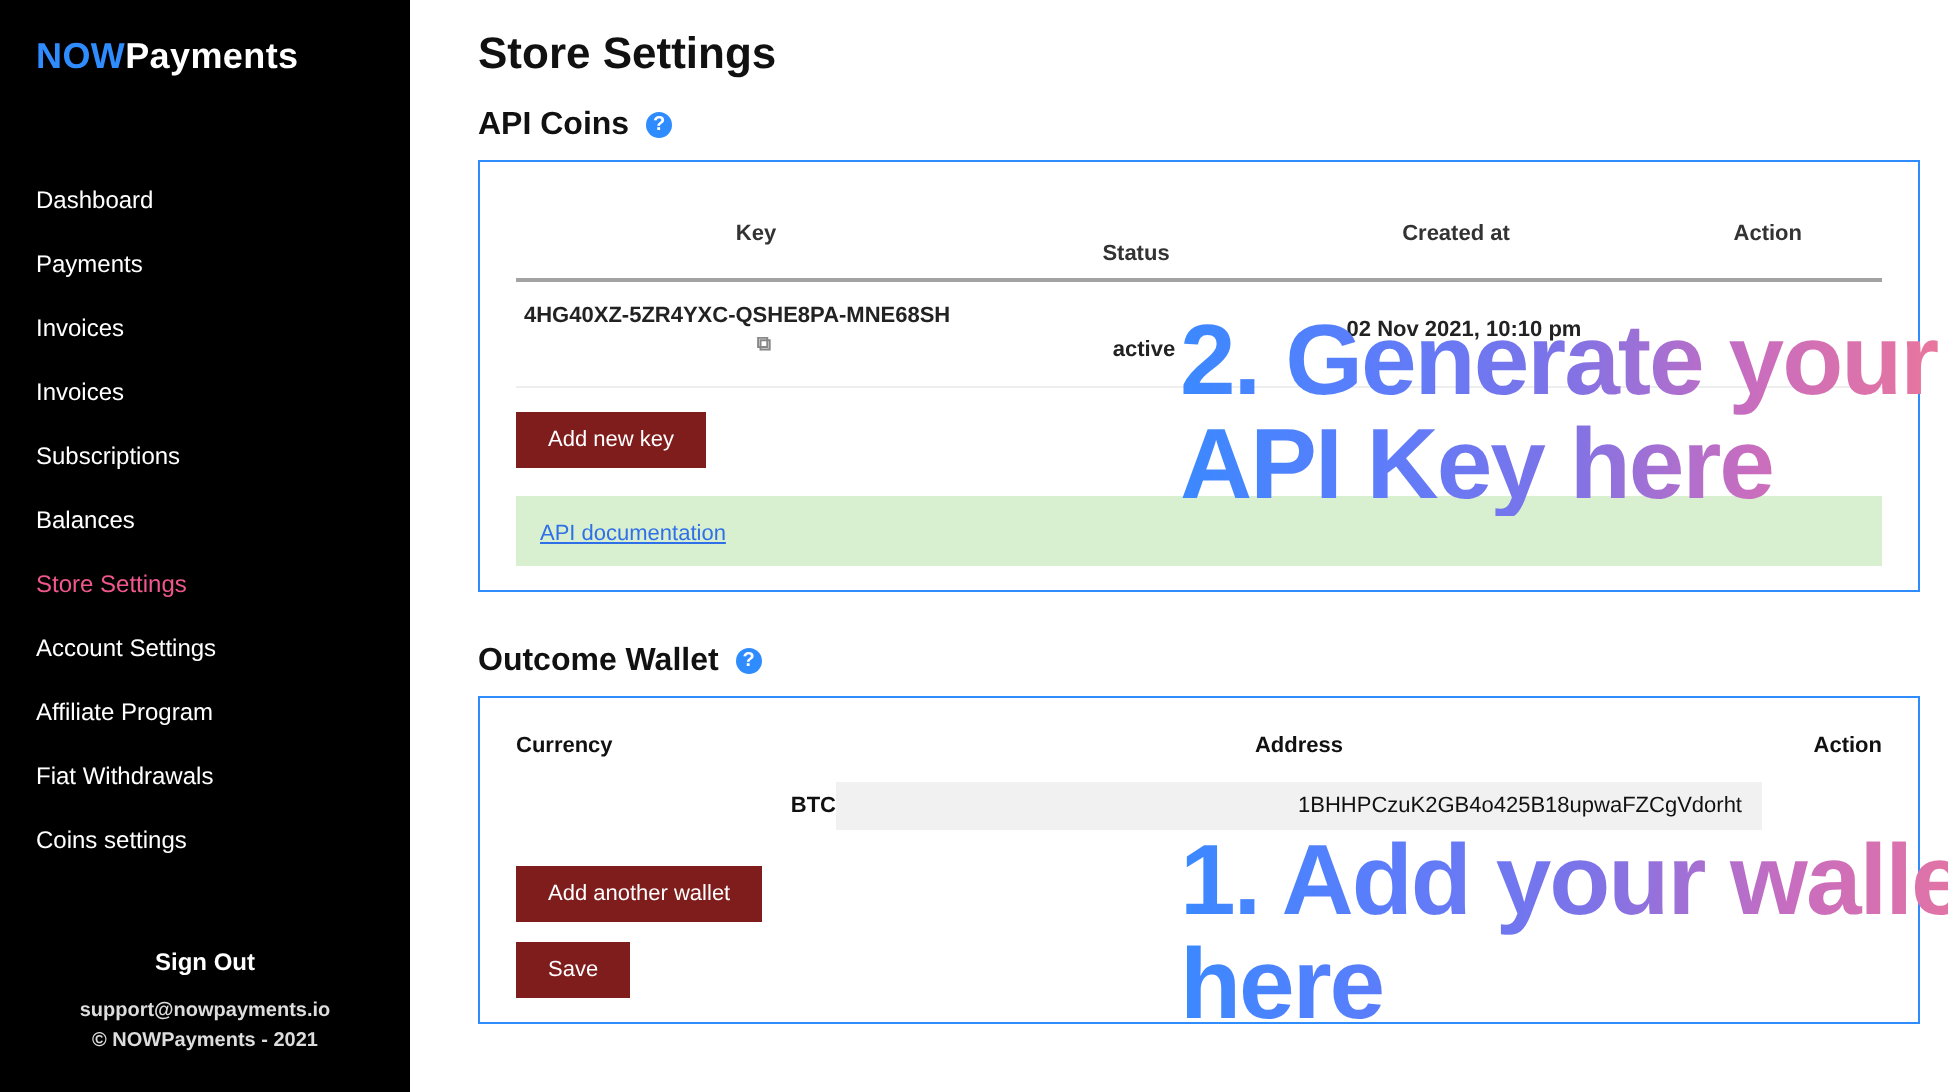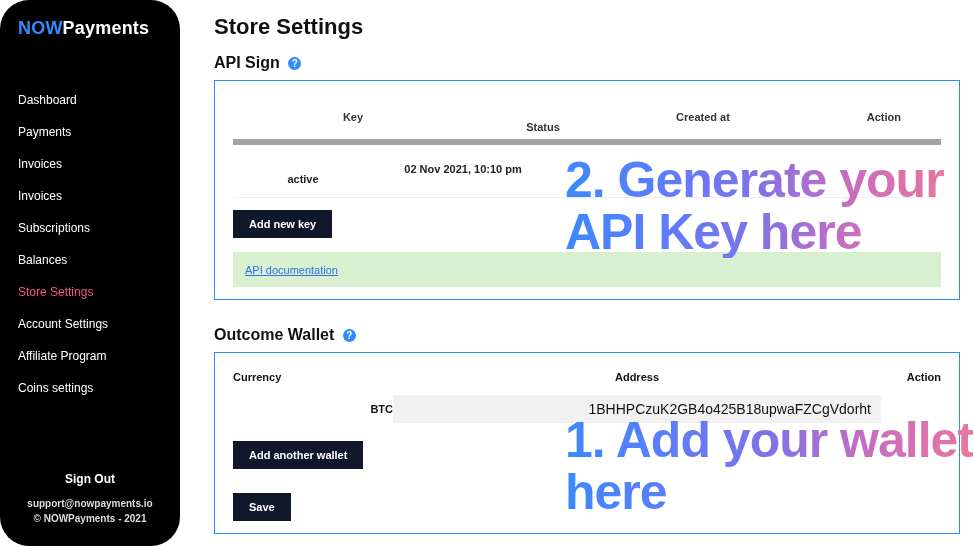--- a/index.html
+++ b/index.html
@@ -13,28 +13,27 @@
     height: 546px;
     overflow: hidden;
   }
   .app {
     display: flex;
     width: 100%;
     height: 100%;
   }
   
   .sidebar {
-    width: 180px;
+    width: 205px;
     background: #000;
     color: #fff;
     display: flex;
     flex-direction: column;
     padding: 18px 0 10px 0;
     box-sizing: border-box;
-    border-radius: 29px;
   }
   .logo {
     font-size: 18px;
     font-weight: 800;
     padding: 0 18px 20px 18px;
     letter-spacing: .2px;
   }
   .logo .now { color: #2f8cff; }
   .logo .pay { color: #fff; }
   .nav { padding-top: 25px; }
@@ -113,44 +112,44 @@
 
   
   .api-head, .api-row {
     display: flex;
     align-items: center;
     font-size: 11px;
   }
   .api-head { 
     font-weight: 700; 
     color: #333;
-    border-bottom: 6px solid #a3a3a3;
+    border-bottom: 2px solid #a3a3a3;
     padding: 6px 0;
   }
   .ac-key   { flex: 0 0 240px; text-align: center; }
   .ac-stat  { flex: 0 0 140px; text-align: center; margin-top: 20px; }
   .ac-date  { flex: 0 0 180px; text-align: center; }
   .ac-act   { flex: 1; text-align: right; padding-right: 40px; }
   .api-row {
     border-bottom: 1px solid #eee;
     padding: 8px 0 12px 0;
     font-weight: 700;
     color: #222;
   }
   .api-row .ac-key { text-align: left; padding-left: 4px; font-family: Arial; font-size:11px;}
   .copy-icon {
     display:block;
     font-size:10px; color:#888; margin-top:3px; text-align:center; width:100%;
   }
 
   .btn-pink {
     display: inline-block;
-    background: #0f172a;
+    background: #7f1d1d;
     color: #fff;
-    font-weight: 700;
+    font-weight: 400;
     font-size: 11px;
     padding: 8px 16px;
     border: none;
     cursor: pointer;
     margin-top: 12px;
   }
   .doc-band {
     background: #d8f0cf;
     margin-top: 14px;
     padding: 10px 12px;
@@ -180,21 +179,21 @@
     font-weight: 700;
     text-align: right;
   }
   .addr-box {
     flex: 1;
     font-weight: 400;
   }
   .addr-box .inner {
     background: #f1f1f1;
     padding: 6px 10px;
-    font-size: 14px;
+    font-size: 11px;
     font-family: Arial;
   }
 
   
   .overlay-text {
     position: absolute;
     font-size: 50px;
     font-weight: 800;
     line-height: 1.03;
     letter-spacing: -1px;
@@ -221,45 +220,50 @@
     <nav class="nav">
       <div class="nav-item">Dashboard</div>
       <div class="nav-item">Payments</div>
       <div class="nav-item">Invoices</div>
       <div class="nav-item">Invoices</div>
       <div class="nav-item">Subscriptions</div>
       <div class="nav-item">Balances</div>
       <div class="nav-item active">Store Settings</div>
       <div class="nav-item">Account Settings</div>
       <div class="nav-item">Affiliate Program</div>
+      <div class="nav-item">Fiat Withdrawals</div>
       <div class="nav-item">Coins settings</div>
     </nav>
     <div class="sidebar-bottom">
       <div class="signout">Sign Out</div>
       <div class="support-email">support@nowpayments.io</div>
       <div class="copyright">© NOWPayments - 2021</div>
     </div>
   </aside>
 
   <main class="main">
     <h1 class="page-title">Store Settings</h1>
 
     <div class="section-title">
-      <span>API Sign</span>
+      <span>API Coins</span>
       <span class="help-icon">?</span>
     </div>
 
     <div class="panel">
       <div class="api-head">
         <div class="ac-key">Key</div>
         <div class="ac-stat">Status</div>
         <div class="ac-date">Created at</div>
         <div class="ac-act">Action</div>
       </div>
       <div class="api-row">
+        <div class="ac-key">
+          <span>4HG40XZ-5ZR4YXC-QSHE8PA-MNE68SH</span>
+          <span class="copy-icon">⧉</span>
+        </div>
         <div class="ac-stat">active</div>
         <div class="ac-date">02 Nov 2021, 10:10 pm</div>
         <div class="ac-act"></div>
       </div>
 
       <button class="btn-pink">Add new key</button>
 
       <div class="doc-band">
         <span class="doc-link">API documentation</span>
       </div>
@@ -278,21 +282,21 @@
       </div>
       <div class="wallet-row">
         <div class="wc-cur">BTC</div>
         <div class="addr-box">
           <div class="inner">1BHHPCzuK2GB4o425B18upwaFZCgVdorht</div>
         </div>
         <div class="wc-act"></div>
       </div>
 
       <button class="btn-pink">Add another wallet</button><br>
-      <button class="btn-pink" style="margin-top:24px;">Save</button>
+      <button class="btn-pink" style="margin-top:10px;">Save</button>
     </div>
 
     <div class="overlay-text ov1">2. Generate your
 API Key here</div>
     <div class="overlay-text ov2">1. Add your wallet
 here</div>
   </main>
 </div>
 
 </body></html>

